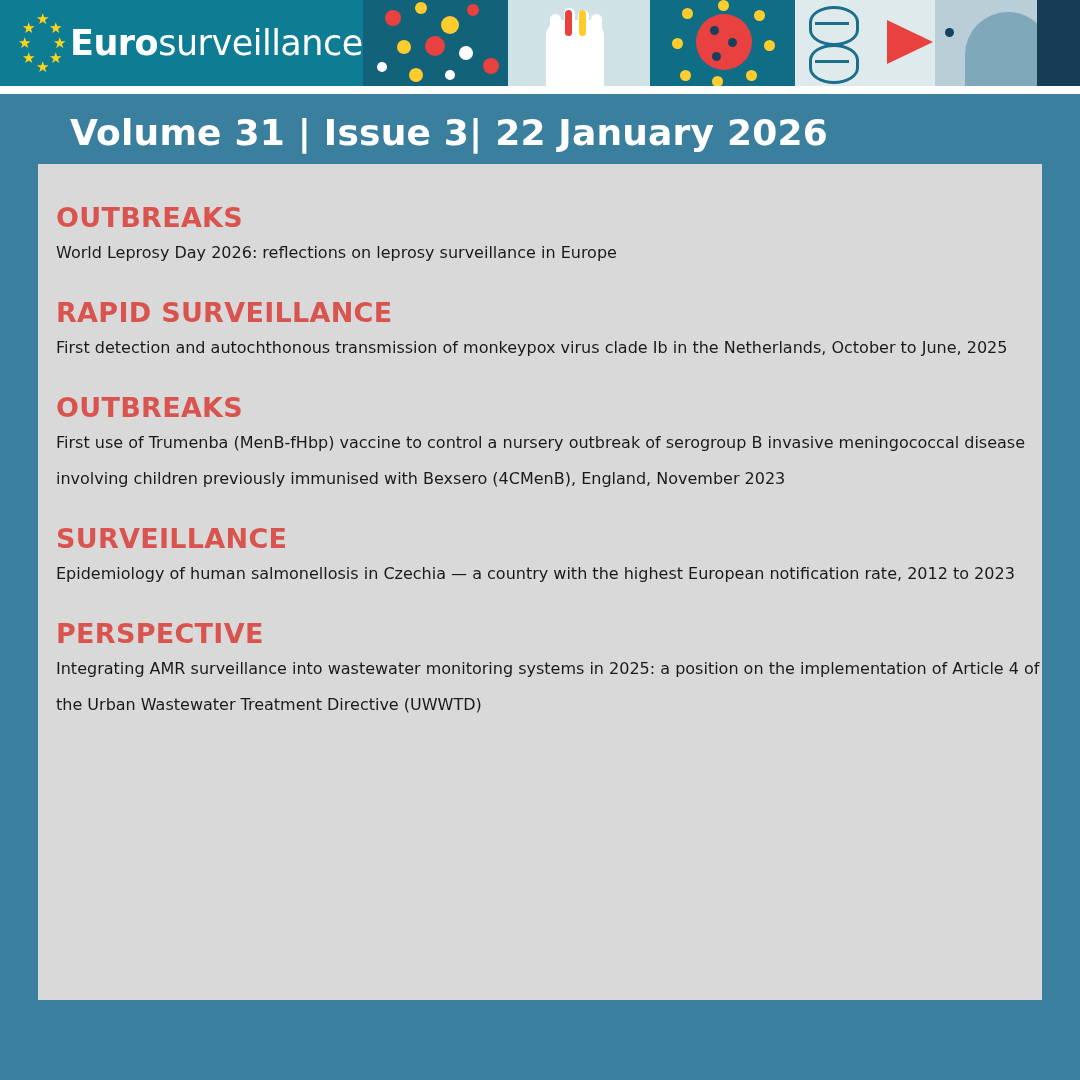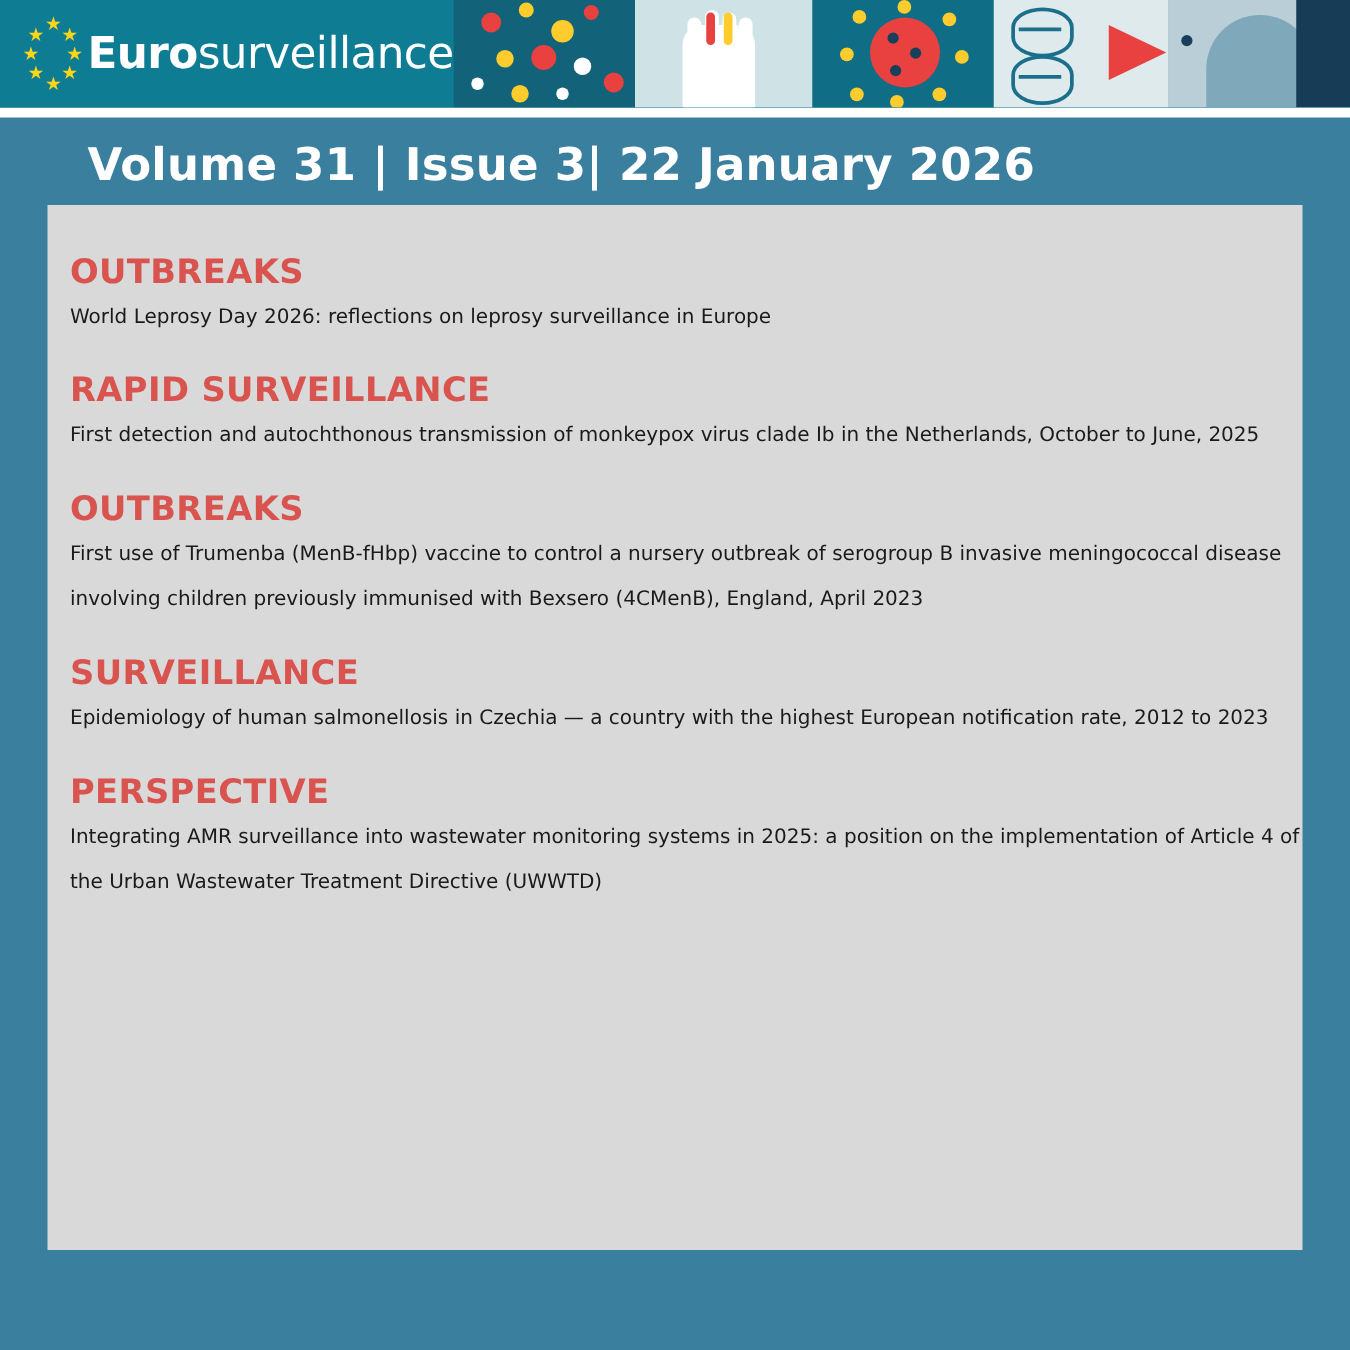--- a/index.html
+++ b/index.html
@@ -317,21 +317,21 @@
       <div class="sec-body">World Leprosy Day 2026: reflections on leprosy surveillance in Europe</div>
     </div>
 
     <div class="section">
       <div class="sec-head">RAPID SURVEILLANCE</div>
       <div class="sec-body">First detection and autochthonous transmission of monkeypox virus clade Ib in the Netherlands, October to June, 2025</div>
     </div>
 
     <div class="section">
       <div class="sec-head">OUTBREAKS</div>
-      <div class="sec-body">First use of Trumenba (MenB-fHbp) vaccine to control a nursery outbreak of serogroup B invasive meningococcal disease involving children previously immunised with Bexsero (4CMenB), England, April 2023</div>
+      <div class="sec-body">First use of Trumenba (MenB-fHbp) vaccine to control a nursery outbreak of serogroup B invasive meningococcal disease involving children previously immunised with Bexsero (4CMenB), England, November 2023</div>
     </div>
 
     <div class="section">
       <div class="sec-head">SURVEILLANCE</div>
       <div class="sec-body">Epidemiology of human salmonellosis in Czechia — a country with the highest European notification rate, 2012 to 2023</div>
     </div>
 
     <div class="section">
       <div class="sec-head">PERSPECTIVE</div>
       <div class="sec-body">Integrating AMR surveillance into wastewater monitoring systems in 2025: a position on the implementation of Article 4 of the Urban Wastewater Treatment Directive (UWWTD)</div>

